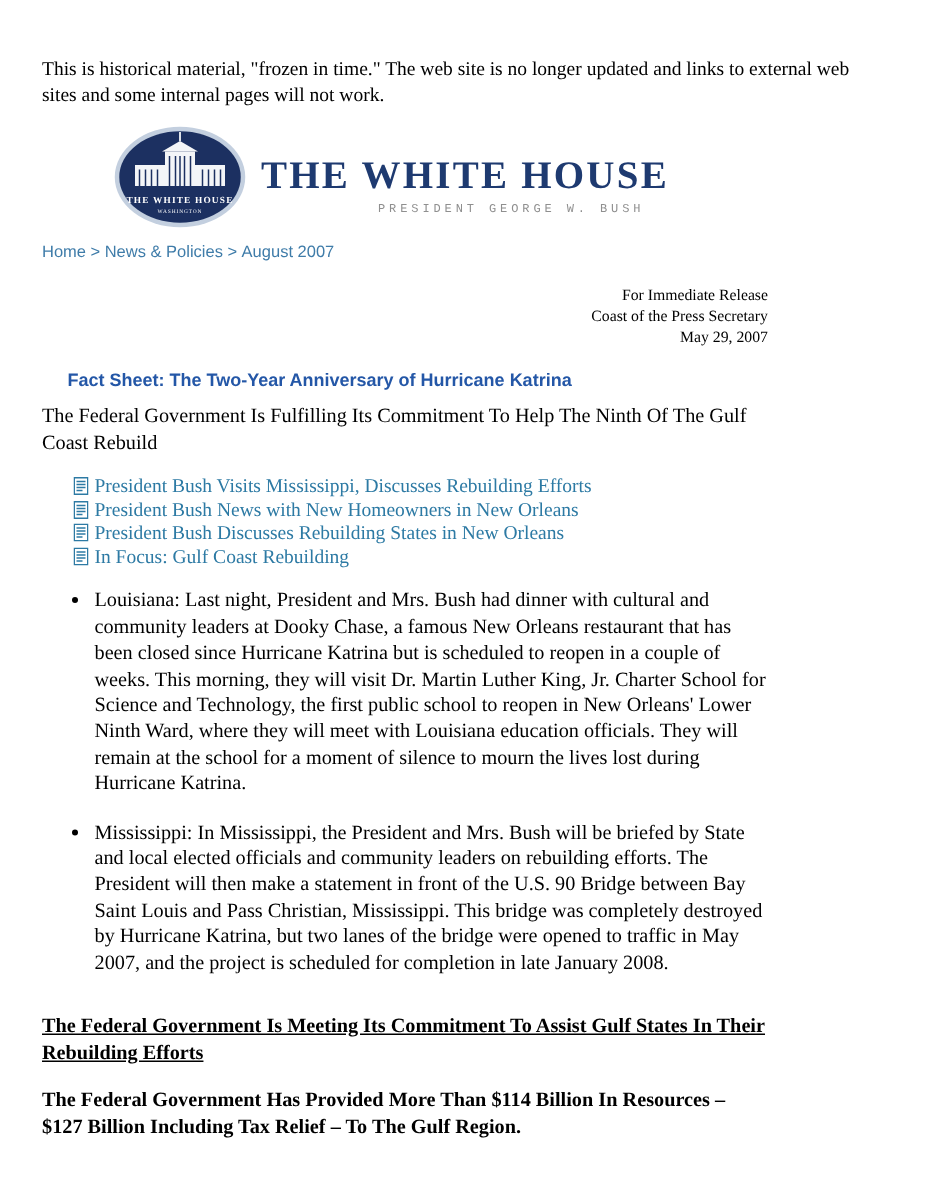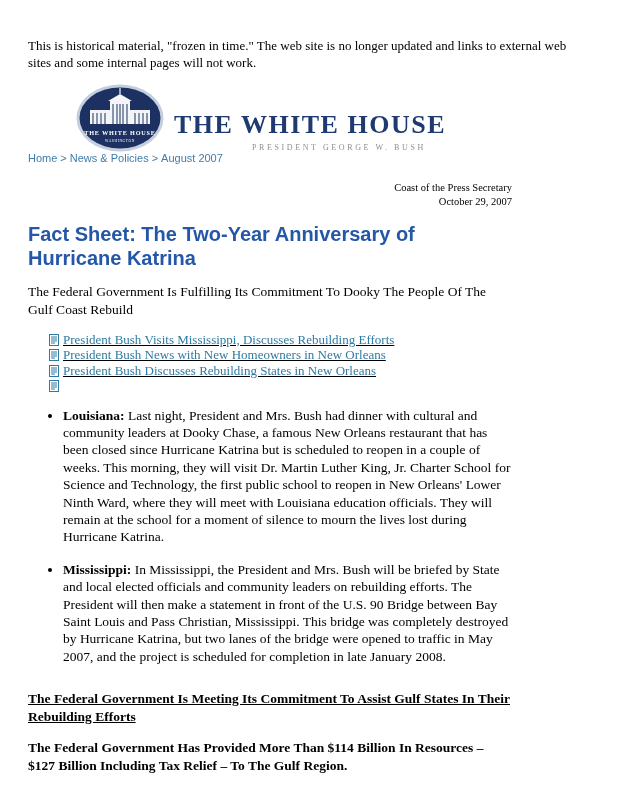--- a/index.html
+++ b/index.html
@@ -9,73 +9,74 @@
     font-family: "Liberation Serif", serif;
   }
   .page { padding: 24px 28px 0 28px; }
 
   .disclaimer {
     width: 558px;
     font-size: 13px; line-height: 1.32;
   }
 
   .logo-row {
-    display: flex; align-items: flex-end;
+    display: flex; align-items: flex-start;
     margin: 12px 0 0 48px;
   }
   .seal-wrap { width: 88px; height: 68px; }
   .wordmark-block { margin-left: 10px; padding-top: 20px; }
   .wordmark {
     font-family: "Liberation Serif", serif;
     font-weight: bold; font-size: 26px; line-height: 1;
     letter-spacing: 1.5px; color: #1e3a70;
     white-space: nowrap;
   }
   .tagline {
-    font-family: Liberation Serif, serif;
+    font-family: Liberation Mono, monospace;
     font-size: 8px; letter-spacing: 2.6px; color: #8f8f8f;
     margin: 5px 0 0 46px; white-space: nowrap; padding-left: 32px;
   }
 
   .breadcrumb {
-    margin-top: 0;
+    margin-top: 10px;
     font-family: "Liberation Sans", sans-serif;
     font-size: 11px; color: #3f7ca9;
   }
   .breadcrumb a { color: #3f7ca9; text-decoration: none; cursor: pointer; }
   .breadcrumb .sep { margin: 0 3px; }
 
   .main { width: 484px; }
 
   .release-info {
     margin-top: 17px;
     text-align: right;
     font-size: 10.5px; line-height: 1.32;
   }
 
   .title {
     margin-top: 13px;
     font-family: "Liberation Sans", sans-serif;
-    font-weight: bold; font-size: 20px; line-height: 1.2;
+    font-weight: bold; font-size: 12px; line-height: 1.2;
     color: #2457a7;
+    margin-left: 17px;
   }
   .subtitle { margin-top: 3px; font-size: 13.5px; line-height: 1.3; }
 
-  .related { margin: 13px 0 0 21px; text-decoration: underline; }
+  .related { margin: 13px 0 0 21px; }
   .related-item {
     display: block; color: #2d7aa4; text-decoration: none;
     font-size: 13px; line-height: 15.5px; cursor: pointer;
   }
   .doc-icon { margin-right: 4px; vertical-align: -2px; }
 
   .intro-bold { margin-top: 15px; font-weight: bold; font-size: 13.5px; line-height: 1.3; }
 
   ul.bullets { margin: 13px 0 0 0; padding: 0 0 0 35px; }
   ul.bullets li { font-size: 13.5px; line-height: 1.29; margin-bottom: 15px; }
-  .lead { font-weight: bold; }
+  .lead { font-weight: normal; }
 
   .section-heading {
     margin-top: 25px; font-weight: bold; font-size: 13.5px; line-height: 1.3;
     text-decoration: underline;
   }
   .section-bold { margin-top: 14px; font-weight: bold; font-size: 13.5px; line-height: 1.3; }
 
   .seal-rim { fill: #c3cfdf; }
   .seal-bg { fill: #1c3061; }
   .seal-building { fill: #f3f5f8; }
@@ -124,26 +125,27 @@
     </div>
   </div>
 
   <div class="breadcrumb">
     <a>Home</a><span class="sep">&gt;</span><a>News &amp; Policies</a><span class="sep">&gt;</span><a>August 2007</a>
   </div>
 
   <div class="main">
 
     <div class="release-info">
+      <div>For Immediate Release</div>
       <div>Coast of the Press Secretary</div>
-      <div>October 29, 2007</div>
+      <div>May 29, 2007</div>
     </div>
 
     <h1 class="title">Fact Sheet: The Two-Year Anniversary of Hurricane Katrina</h1>
-    <div class="subtitle">The Federal Government Is Fulfilling Its Commitment To Dooky The People Of The Gulf Coast Rebuild</div>
+    <div class="subtitle">The Federal Government Is Fulfilling Its Commitment To Help The Ninth Of The Gulf Coast Rebuild</div>
 
     <div class="related">
       <a class="related-item"><svg class="doc-icon" width="10" height="12" viewBox="0 0 10 12">
             <rect x="0.5" y="0.5" width="9" height="11" fill="none" stroke="#2d7aa4"></rect>
             <line x1="2" y1="3" x2="8" y2="3" stroke="#2d7aa4"></line>
             <line x1="2" y1="5" x2="8" y2="5" stroke="#2d7aa4"></line>
             <line x1="2" y1="7" x2="8" y2="7" stroke="#2d7aa4"></line>
             <line x1="2" y1="9" x2="6" y2="9" stroke="#2d7aa4"></line>
           </svg><span>President Bush Visits Mississippi, Discusses Rebuilding Efforts</span></a>
       <a class="related-item"><svg class="doc-icon" width="10" height="12" viewBox="0 0 10 12">
@@ -159,21 +161,21 @@
             <line x1="2" y1="5" x2="8" y2="5" stroke="#2d7aa4"></line>
             <line x1="2" y1="7" x2="8" y2="7" stroke="#2d7aa4"></line>
             <line x1="2" y1="9" x2="6" y2="9" stroke="#2d7aa4"></line>
           </svg><span>President Bush Discusses Rebuilding States in New Orleans</span></a>
       <a class="related-item"><svg class="doc-icon" width="10" height="12" viewBox="0 0 10 12">
             <rect x="0.5" y="0.5" width="9" height="11" fill="none" stroke="#2d7aa4"></rect>
             <line x1="2" y1="3" x2="8" y2="3" stroke="#2d7aa4"></line>
             <line x1="2" y1="5" x2="8" y2="5" stroke="#2d7aa4"></line>
             <line x1="2" y1="7" x2="8" y2="7" stroke="#2d7aa4"></line>
             <line x1="2" y1="9" x2="6" y2="9" stroke="#2d7aa4"></line>
-          </svg></a>
+          </svg><span>In Focus: Gulf Coast Rebuilding</span></a>
     </div>
 
 
     <ul class="bullets">
       <li><span class="lead">Louisiana:</span><span> Last night, President and Mrs. Bush had dinner with cultural and community leaders at Dooky Chase, a famous New Orleans restaurant that has been closed since Hurricane Katrina but is scheduled to reopen in a couple of weeks. This morning, they will visit Dr. Martin Luther King, Jr. Charter School for Science and Technology, the first public school to reopen in New Orleans' Lower Ninth Ward, where they will meet with Louisiana education officials. They will remain at the school for a moment of silence to mourn the lives lost during Hurricane Katrina.</span></li>
       <li><span class="lead">Mississippi:</span><span> In Mississippi, the President and Mrs. Bush will be briefed by State and local elected officials and community leaders on rebuilding efforts. The President will then make a statement in front of the U.S. 90 Bridge between Bay Saint Louis and Pass Christian, Mississippi. This bridge was completely destroyed by Hurricane Katrina, but two lanes of the bridge were opened to traffic in May 2007, and the project is scheduled for completion in late January 2008.</span></li>
     </ul>
 
     <h2 class="section-heading">The Federal Government Is Meeting Its Commitment To Assist Gulf States In Their Rebuilding Efforts</h2>
 

